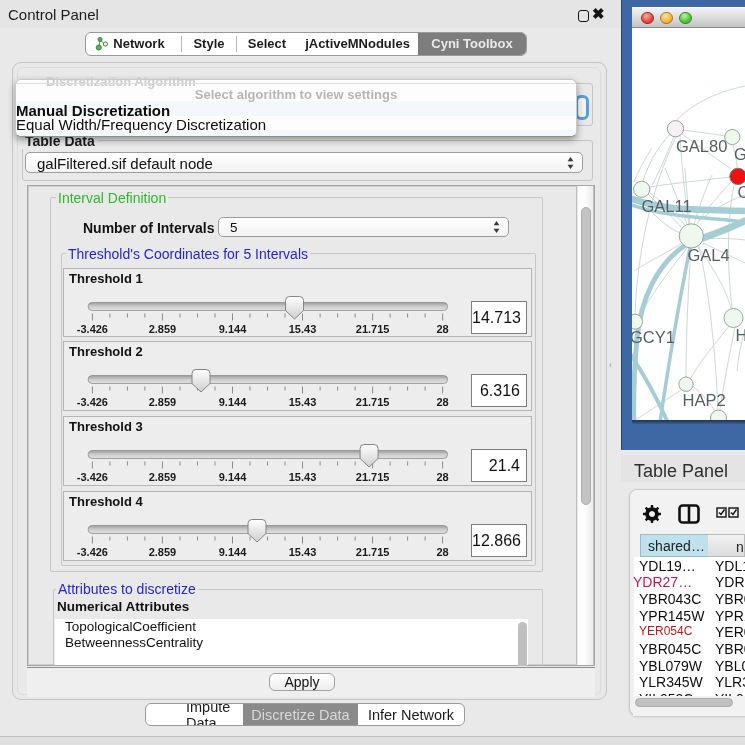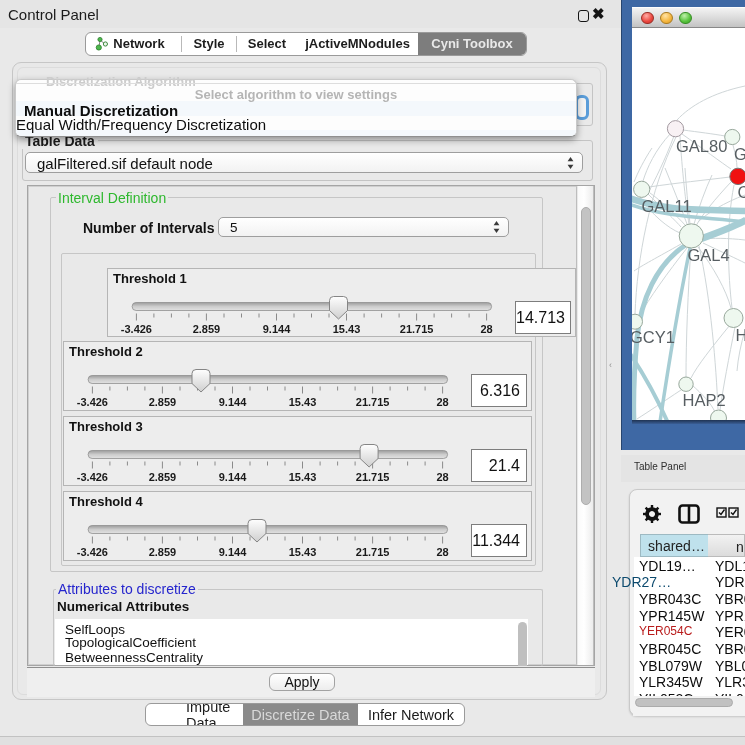--- a/index.html
+++ b/index.html
@@ -28,21 +28,21 @@
 
 
 .combo { position:absolute; background:linear-gradient(#ffffff,#f2f2f2); border:1px solid #9e9e9e; border-radius:5px; font-size:13.5px; color:#111; }
 .combo .ctext { position:absolute; left:11px; top:50%; transform:translateY(-50%); }
 .arrows { position:absolute; right:8px; top:50%; transform:translateY(-50%); width:7px; height:12px; }
 
 
 #popup { left:15px; top:79px; width:562px; height:58px; background:#fdfdfd; border:1px solid #c9c9c9; border-bottom:1px solid #8f8f8f; border-radius:6px; box-shadow:0 3px 7px rgba(0,0,0,0.38); }
 #ghost-label { left:39px; top:74px; font-size:13px; font-weight:700; color:#cccccc;margin-left:7px; }
 #pop1 { left:15px; width:562px; top:87px; text-align:center; font-size:13px; font-weight:700; color:#b5b5b5; }
-#pop2 { left:24px; top:101.5px; font-size:15px; font-weight:700; color:#0d0d0d; }
+#pop2 { left:16px; top:101.5px; font-size:15px; font-weight:700; color:#0d0d0d; }
 #pop3 { left:16px; top:116px; font-size:15px; color:#0d0d0d; }
 
 
 #spane { left:27px; top:185px; width:568px; height:481px; border:1px solid #a5a5a5; background:#e9e9e9; }
 #spane-inner { left:28px; top:186px; width:549px; height:479px; border:1px solid #cfcfcf; border-right-color:#bdbdbd; background:#e9e9e9; }
 #vsb-track { left:578px; top:186px; width:16px; height:479px; background:linear-gradient(90deg,#fafafa,#ffffff 40%,#ececec); border-right:1px solid #bdbdbd; }
 #vsb-thumb { left:581px; top:207px; width:10px; height:298px; background:#c3c3c3; border:1px solid #adadad; border-radius:6px; }
 
 .tgreen { color:#2eb82e; }
 .tblue { color:#2525cd; }
@@ -68,21 +68,21 @@
 
 
 #net { left:621px; top:0; width:124px; height:450px; background:#3e68a4; border-left:1px solid #27456f; }
 #net-title { left:632px; top:7px; width:113px; height:21px; background:linear-gradient(#f3f3f3 0%,#dcdcdc 50%,#c3c3c3 100%); border-bottom:1px solid #888888; border-top:1px solid #fdfdfd; }
 .tl { position:absolute; top:11.5px; width:12.5px; height:12.5px; border-radius:50%; }
 #net-canvas { left:632px; top:28px; width:113px; height:392px; background:#fff; }
 #net-shadow { left:632px; top:420px; width:113px; height:4px; background:linear-gradient(#1f3352,#3a5e95); }
 
 
 #tp-bar { left:621px; top:455px; width:124px; height:27px; background:#e4e4e4; }
-#tp-bar span { position:absolute; left:13px; top:6px; font-size:10px; color:#2e2e2e; }
+#tp-bar span { position:absolute; left:13px; top:6px; font-size:18px; color:#2e2e2e; }
 #tp-box { left:629px; top:489px; width:130px; height:227px; background:#f2f2f2; border:1px solid #c9c9c9; border-radius:8px; box-shadow:0 1px 2px rgba(0,0,0,0.15); }
 </style>
 </head>
 <body>
 <div id="stage">
 
   <div class="abs" style="left:0; top:0; width:745px; height:28px; background:#e5e5e5;"></div>
   <div class="abs" id="cp-title">Control Panel</div>
   <div class="abs" id="btn-float"></div>
   <div class="abs" id="btn-close">✖</div>
@@ -143,22 +143,23 @@
   <div class="abs" style="left:83px; top:220px; font-size:14px; font-weight:700; color:#111;">Number of Intervals</div>
   <div class="combo" style="left:218px; top:217px; width:291px; height:20px;">
     <span class="ctext">5</span>
     <svg class="arrows" width="7" height="12" viewBox="0 0 7 12">
       <path d="M3.5 0 L6.4 4.2 H0.6 Z" fill="#3a3a3a"></path>
         <path d="M3.5 12 L6.4 7.8 H0.6 Z" fill="#3a3a3a"></path>
     </svg>
   </div>
 
   <div class="tborder" style="left:61px; top:253px; width:475px; height:313px;"></div>
-
-  <div class="thp" style="top:268px; height:69px;margin-left:44px;">
+  <div class="ttitle tblue" style="left:66px; top:246px;">Threshold's Coordinates for 5 Intervals</div>
+
+  <div class="thp" style="top:268px; height:69px;">
     <div class="tt">Threshold 1</div>
     <svg style="position:absolute;left:0;top:0;" width="469" height="69" viewBox="0 0 469 69">
       <defs>
         <linearGradient id="trg1" x1="0" y1="0" x2="0" y2="1">
           <stop offset="0" stop-color="#9c9c9c"></stop>
             <stop offset="0.5" stop-color="#cccccc"></stop>
             <stop offset="1" stop-color="#e2e2e2"></stop>
         </linearGradient>
         <linearGradient id="thg" x1="0" y1="0" x2="0" y2="1">
           <stop offset="0" stop-color="#fefefe"></stop>
@@ -326,28 +327,27 @@
         <line x1="361.1" y1="44.5" x2="361.1" y2="48.5" stroke="#8a8a8a" stroke-width="1"></line>
         <line x1="378.6" y1="44.5" x2="378.6" y2="51.5" stroke="#8a8a8a" stroke-width="1"></line>
       <text x="28.4" y="64" text-anchor="middle" font-size="11" font-weight="bold" fill="#1a1a1a" font-family="Liberation Sans, sans-serif">-3.426</text>
         <text x="98.4" y="64" text-anchor="middle" font-size="11" font-weight="bold" fill="#1a1a1a" font-family="Liberation Sans, sans-serif">2.859</text>
         <text x="168.5" y="64" text-anchor="middle" font-size="11" font-weight="bold" fill="#1a1a1a" font-family="Liberation Sans, sans-serif">9.144</text>
         <text x="238.5" y="64" text-anchor="middle" font-size="11" font-weight="bold" fill="#1a1a1a" font-family="Liberation Sans, sans-serif">15.43</text>
         <text x="308.6" y="64" text-anchor="middle" font-size="11" font-weight="bold" fill="#1a1a1a" font-family="Liberation Sans, sans-serif">21.715</text>
         <text x="378.6" y="64" text-anchor="middle" font-size="11" font-weight="bold" fill="#1a1a1a" font-family="Liberation Sans, sans-serif">28</text>
       <path d="M 184.0 31.5 Q 184.0 27.5 188.0 27.5 L 198.0 27.5 Q 202.0 27.5 202.0 31.5 L 202.0 41.5 L 193.0 50 L 184.0 41.5 Z" fill="url(#thg)" stroke="#858585" stroke-width="1"></path>
     </svg>
-    <div class="vbox">11.344</div>
+    <div class="vbox">12.866</div>
   </div>
 
   <div class="tborder" style="left:53px; top:589px; width:490px; height:77px; border-bottom:none;"></div>
   <div class="ttitle tblue" style="left:56px; top:581px;">Attributes to discretize</div>
   <div class="abs" style="left:57px; top:599px; font-size:13.5px; font-weight:700; color:#111;">Numerical Attributes</div>
   <div class="abs" id="numattr-list">
-    <div style="padding:3px 0 0 10px; height:15.7px;">SelfLoops</div>
     <div style="padding:0 0 0 10px; height:15.7px;">TopologicalCoefficient</div>
     <div style="padding:0 0 0 10px; height:15.7px;">BetweennessCentrality</div>
   </div>
   <div class="abs" id="list-sb"></div>
 
   <div class="abs" id="applyrow"></div>
   <div class="abs" id="applybtn">Apply</div>
 
   <div class="abs" id="btabs">
     <div class="tab" style="width:97px; justify-content:center;padding-left:40px;">Impute Data</div>
@@ -454,21 +454,21 @@
   <svg class="abs" style="left:728px; top:507px;" width="11" height="11" viewBox="0 0 11 11">
   <rect x="1" y="1" width="9" height="9" fill="none" stroke="#111" stroke-width="1.4"></rect>
   <path d="M3 5.5 L5 7.5 L8.5 2.5" fill="none" stroke="#111" stroke-width="1.4"></path>
     </svg>
   <div class="abs" style="left:634px; top:557px; width:111px; height:139px; background:#ffffff;"></div>
   <div class="abs" style="left:634px; top:534px; width:73px; height:23px; background:#bfe1ec; border:1px solid #9db9c2; font-size:14px; color:#222; text-align:center; line-height:22px;margin-left:6px;">shared…</div>
   <div class="abs" style="left:708px; top:534px; width:37px; height:23px; background:linear-gradient(#f2f2f2,#dcdcdc); border:1px solid #bbb; border-left:none;"></div>
   <div class="abs" style="left:736px; top:539px; font-size:14px; color:#222;">n</div>
   <div class="abs" style="left:639px; top:557.5px; width:100px; font-size:14px; color:#0d0d0d; white-space:nowrap;">YDL19…</div>
   <div class="abs" style="left:715px; top:557.5px; width:40px; font-size:14px; color:#0d0d0d; white-space:nowrap; overflow:hidden;">YDL1</div>
-  <div class="abs" style="left:612px; top:574.2px; width:100px; font-size:14px; color:#0c4a6e; white-space:nowrap;">YDR27…</div>
+  <div class="abs" style="left:633px; top:574.2px; width:100px; font-size:14px; color:#be185d; white-space:nowrap;">YDR27…</div>
   <div class="abs" style="left:715px; top:574.2px; width:40px; font-size:14px; color:#0d0d0d; white-space:nowrap; overflow:hidden;">YDR2</div>
   <div class="abs" style="left:639px; top:590.9px; width:100px; font-size:14px; color:#0d0d0d; white-space:nowrap;">YBR043C</div>
   <div class="abs" style="left:715px; top:590.9px; width:40px; font-size:14px; color:#0d0d0d; white-space:nowrap; overflow:hidden;">YBR0</div>
   <div class="abs" style="left:639px; top:607.6px; width:100px; font-size:14px; color:#0d0d0d; white-space:nowrap;">YPR145W</div>
   <div class="abs" style="left:715px; top:607.6px; width:40px; font-size:14px; color:#0d0d0d; white-space:nowrap; overflow:hidden;">YPR1</div>
   <div class="abs" style="left:639px; top:624.3px; width:100px; font-size:12px; color:#b91c1c; white-space:nowrap;">YER054C</div>
   <div class="abs" style="left:715px; top:624.3px; width:40px; font-size:14px; color:#0d0d0d; white-space:nowrap; overflow:hidden;">YER0</div>
   <div class="abs" style="left:639px; top:641.0px; width:100px; font-size:14px; color:#0d0d0d; white-space:nowrap;">YBR045C</div>
   <div class="abs" style="left:715px; top:641.0px; width:40px; font-size:14px; color:#0d0d0d; white-space:nowrap; overflow:hidden;">YBR0</div>
   <div class="abs" style="left:639px; top:657.7px; width:100px; font-size:14px; color:#0d0d0d; white-space:nowrap;">YBL079W</div>

